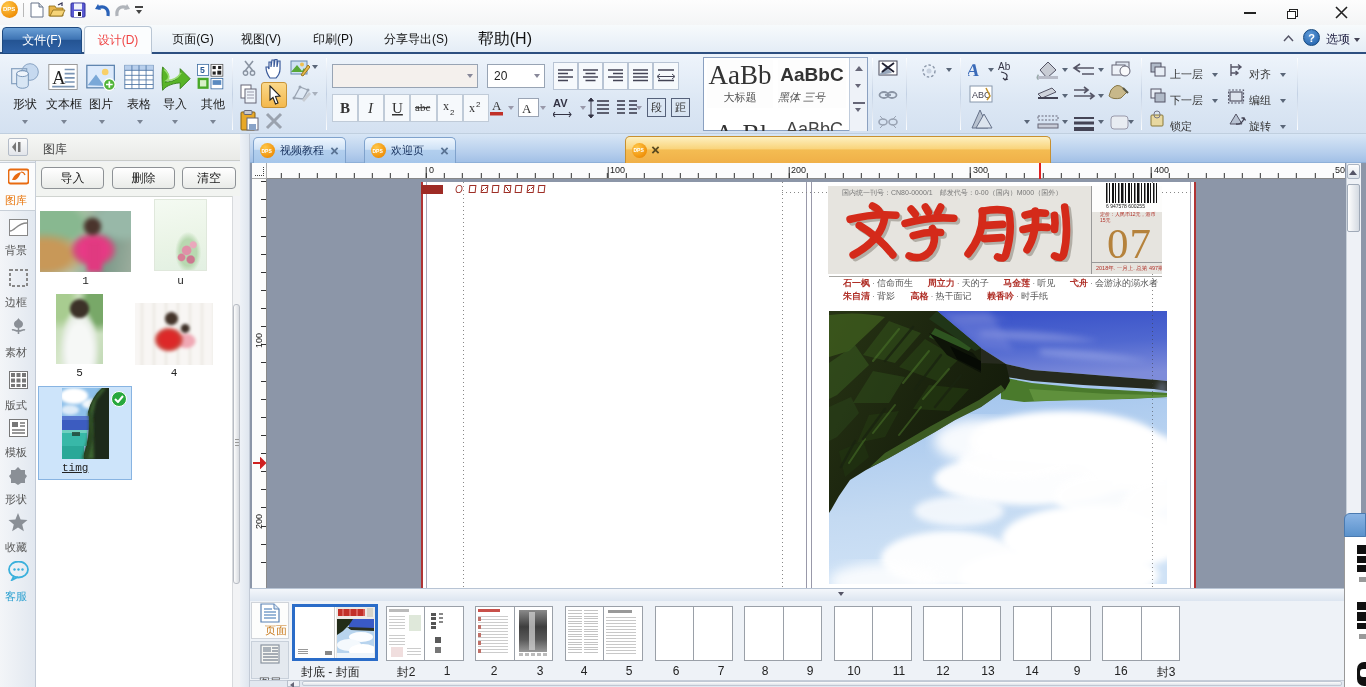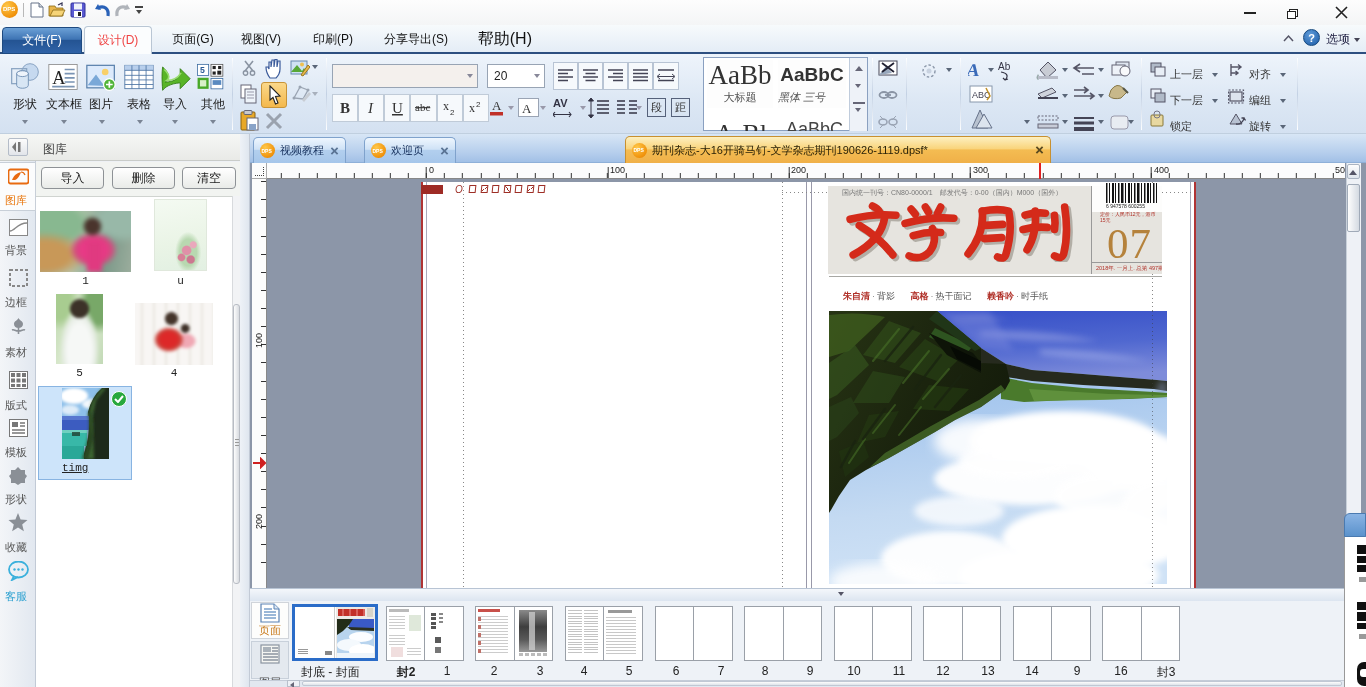--- a/index.html
+++ b/index.html
@@ -587,21 +587,20 @@
   </div>
   <div class="abs tabi" style="left:114px;top:3px;width:92px;">
     <span class="dps"></span>
       <span class="tabt">欢迎页</span>
     <svg class="tx" width="8" height="8" viewBox="0 0 9 9">
         <path d="M1 1 L8 8 M8 1 L1 8" stroke="#5a7494" stroke-width="2"></path>
       </svg>
   </div>
   <div class="abs taba" style="left:375px;top:2px;width:426px;">
     <span class="dps"></span>
-      <span class="tabt" style="color:#2a2208;">期刊杂志-大16开骑马钉-文学杂志期刊190626-1119.dpsf*</span>
     <svg class="tx" width="8" height="8" viewBox="0 0 9 9">
         <path d="M1 1 L8 8 M8 1 L1 8" stroke="#5a4a20" stroke-width="2"></path>
       </svg>
   </div>
 
   <div class="abs" style="left:2px;top:29px;width:15px;height:16px;background:#fcfcfc;border-right:1px solid #aaa;border-bottom:1px solid #aaa;"></div>
   <div class="abs" style="left:5px;top:33px;width:9px;height:9px;border-right:1px dotted #444;border-bottom:1px dotted #444;"></div>
 
   <div class="abs" style="left:17px;top:29px;width:1078px;height:16px;background:#fcfcfc;border-bottom:1px solid #888;">
     <div class="abs" style="left:0;bottom:0;width:1078px;height:5px;background:repeating-linear-gradient(90deg,transparent 0 17.13px,#333 17.13px 18.13px);background-position-x:-3.2px;"></div>
@@ -719,20 +718,26 @@
         <rect x="50" y="0" width="1" height="21"></rect>
     </g>
   </svg>
   <div class="abs" style="left:856px;top:69px;width:54px;font-size:5px;color:#222;background:#fdfdfc;">6 947578 600255</div>
   <div class="abs" style="left:850px;top:77px;width:60px;font-size:5px;color:#b03028;">定价：人民币12元，港币15元</div>
   <div class="abs" style="left:857px;top:85px;width:56px;font-family:'Liberation Serif';font-size:43px;color:#b5823c;letter-spacing:1px;">07</div>
   <div class="abs" style="left:841px;top:128px;width:71px;height:1px;background:#999;"></div>
   <div class="abs" style="left:846px;top:131px;width:66px;font-size:5.5px;color:#b03028;white-space:nowrap;overflow:hidden;">2018年. 一月上. 总第 497期</div>
   <div class="abs" style="left:579px;top:142px;width:333px;height:1px;background:#a8a8a4;"></div>
 
+  <div class="abs artrow" style="left:593px;top:143px;width:315px;">
+      <span><b>石一枫</b><i>·</i>信命而生</span>
+      <span><b>周立力</b><i>·</i>天的子</span>
+      <span><b>马金莲</b><i>·</i>听见</span>
+      <span><b>弋舟</b><i>·</i>会游泳的溺水者</span>
+    </div>
   <div class="abs artrow" style="left:593px;top:156px;width:205px;">
       <span><b>朱自清</b><i>·</i>背影</span>
       <span><b>高格</b><i>·</i>热干面记</span>
       <span><b>赖香吟</b><i>·</i>时手纸</span>
     </div>
 
   <svg class="abs" style="left:579px;top:177px;" width="338" height="273" viewBox="0 0 338 273">
     <defs>
       <linearGradient id="sky" x1="0" y1="0" x2="0.15" y2="1">
         <stop offset="0" stop-color="#8fb4e2"></stop>
@@ -838,21 +843,21 @@
 <div class="abs" id="bottombar" style="left:250px;top:601px;width:1116px;height:86px;background:#eef2f7;">
 
   <div class="abs" style="left:1px;top:1px;width:38px;height:37px;background:#fdfdfc;border:1px solid #d0d4da;"></div>
   <svg class="abs" style="left:9px;top:2px;" width="22" height="20" viewBox="0 0 22 20">
     <path d="M2 1 L15 1 L20 6 L20 19 L2 19 Z" fill="#fff" stroke="#5a82b4" stroke-width="1.2"></path>
     <path d="M15 1 L15 6 L20 6" fill="#dce8f4" stroke="#5a82b4"></path>
     <g stroke="#7aa0cc" stroke-width="1.4">
         <path d="M5 6 h8 M5 9 h12 M5 12 h12 M5 15 h12"></path>
       </g>
   </svg>
-  <div class="abs" style="left:3px;top:22px;width:34px;text-align:center;font-size:11px;color:#c87818;">页面</div>
+  <div class="abs" style="left:3px;top:22px;width:34px;text-align:right;font-size:11px;color:#c87818;">页面</div>
   <div class="abs" style="left:1px;top:40px;width:38px;height:38px;background:#e4e9ef;border:1px solid #c8d0da;"></div>
   <svg class="abs" style="left:9px;top:43px;" width="22" height="20" viewBox="0 0 22 20">
     <rect x="2" y="1" width="18" height="18" fill="#f4f5f2" stroke="#8a94a0" stroke-width="1.2"></rect>
     <rect x="4" y="3" width="8" height="5" fill="#aab2ba"></rect>
     <g stroke="#8a94a0" stroke-width="1.4">
         <path d="M13 4 h6 M13 7 h6 M4 10 h15 M4 13 h15 M4 16 h15"></path>
       </g>
   </svg>
   <div class="abs" style="left:3px;top:74px;width:34px;text-align:center;font-size:11px;color:#555;overflow:hidden;height:12px;">图层</div>
 
@@ -887,21 +892,21 @@
       <div class="abs" style="left:4px;top:40px;width:12px;height:10px;background:#f0dede;"></div>
       <div class="abs" style="left:20px;top:40px;width:14px;height:8px;background:repeating-linear-gradient(0deg,#ccc 0 1px,transparent 1px 3px);"></div>
     </div>
     <div class="cell">
       <div class="abs" style="left:6px;top:4px;width:5px;height:18px;background:repeating-linear-gradient(0deg,#555 0 3px,transparent 3px 4.5px);"></div>
       <div class="abs" style="left:14px;top:4px;width:4px;height:12px;background:repeating-linear-gradient(0deg,#888 0 2px,transparent 2px 4px);"></div>
       <div class="abs" style="left:10px;top:30px;width:6px;height:6px;background:#5a5a5a;"></div>
       <div class="abs" style="left:10px;top:40px;width:6px;height:6px;background:#777;"></div>
     </div>
   </div>
-  <div class="abs plbl" style="left:141px;top:63px;width:30px;font-weight:bold;">封2</div>
+  <div class="abs plbl" style="left:141px;top:63px;width:30px;">封2</div>
   <div class="abs plbl" style="left:182px;top:63px;width:30px;">1</div>
 
   <div class="abs pair" style="left:225px;top:5px;">
     <div class="cell">
       <div class="abs" style="left:2px;top:2px;width:22px;height:3px;background:#c8504a;"></div>
       <div class="abs" style="left:2px;top:8px;width:30px;height:38px;background:repeating-linear-gradient(0deg,#ccc 0 1px,transparent 1px 3px);"></div>
       <div class="abs" style="left:2px;top:8px;width:3px;height:38px;background:repeating-linear-gradient(0deg,#c07068 0 4px,transparent 4px 8px);"></div>
     </div>
     <div class="cell">
       <div class="abs" style="left:4px;top:3px;width:28px;height:42px;background:linear-gradient(#8a8a8a,#3e3e3e 40%,#585858 70%,#9a9a9a);"></div>

